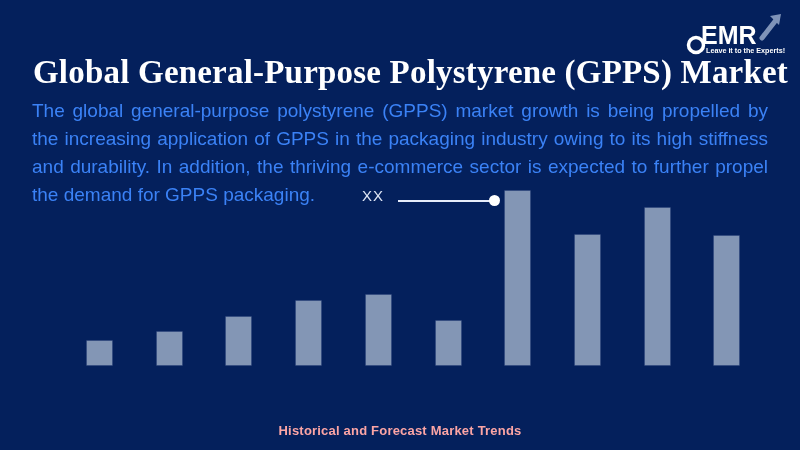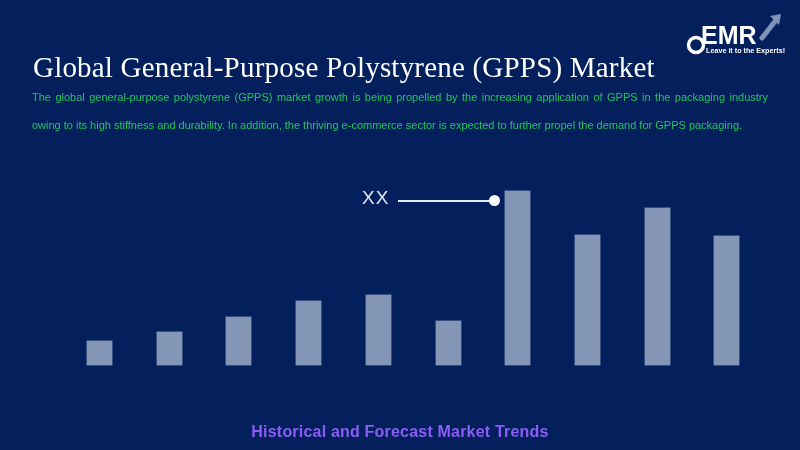--- a/index.html
+++ b/index.html
@@ -31,36 +31,36 @@
   }
   .logo svg { display: block; }
 
   
   .title {
     position: absolute;
     left: 33px;
     top: 32px;
     width: 660px;
     font-family: "Liberation Serif", "DejaVu Serif", serif;
-    font-weight: normal;
-    font-size: 29px;
+    font-weight: bold;
+    font-size: 33px;
     letter-spacing: 0.2px;
     color: #ffffff;
     white-space: nowrap;
   }
 
   
   .desc {
     position: absolute;
     left: 32px;
-    top: 72px;
+    top: 78px;
     width: 736px;
-    font-size: 11px;
+    font-size: 19px;
     line-height: 28px;
-    color: #22c55e;
+    color: #3b82f6;
     text-align: justify;
     text-align-last: left;
   }
 
   
   .chart {
     position: absolute;
     left: 0;
     top: 180px;
     width: 800px;
@@ -71,21 +71,21 @@
     bottom: 45px;
     background: #8396b5;
     box-shadow: 0 0 0 0.6px rgba(190,205,230,0.45);
   }
 
   
   .callout-label {
     position: absolute;
     left: 362px;
     top: 187px;
-    font-size: 19px;
+    font-size: 15px;
     color: #dfe6f5;
     letter-spacing: 1px;
     font-family: "Liberation Sans", sans-serif;
   }
   .callout-line {
     position: absolute;
     left: 398px;
     top: 200px;
     width: 97px;
     height: 2px;
@@ -101,23 +101,23 @@
     background: #ffffff;
   }
 
   
   .footer-label {
     position: absolute;
     left: 0;
     right: 0;
     top: 423px;
     text-align: center;
-    font-size: 16px;
+    font-size: 13px;
     font-weight: bold;
-    color: #8b5cf6;
+    color: #fca5a5;
     letter-spacing: 0.2px;
   }
 </style>
 </head>
 <body>
 
 <div id="page">
 
   <div class="logo">
     <svg width="104" height="52" viewBox="0 0 104 52" xmlns="http://www.w3.org/2000/svg" aria-hidden="true">

